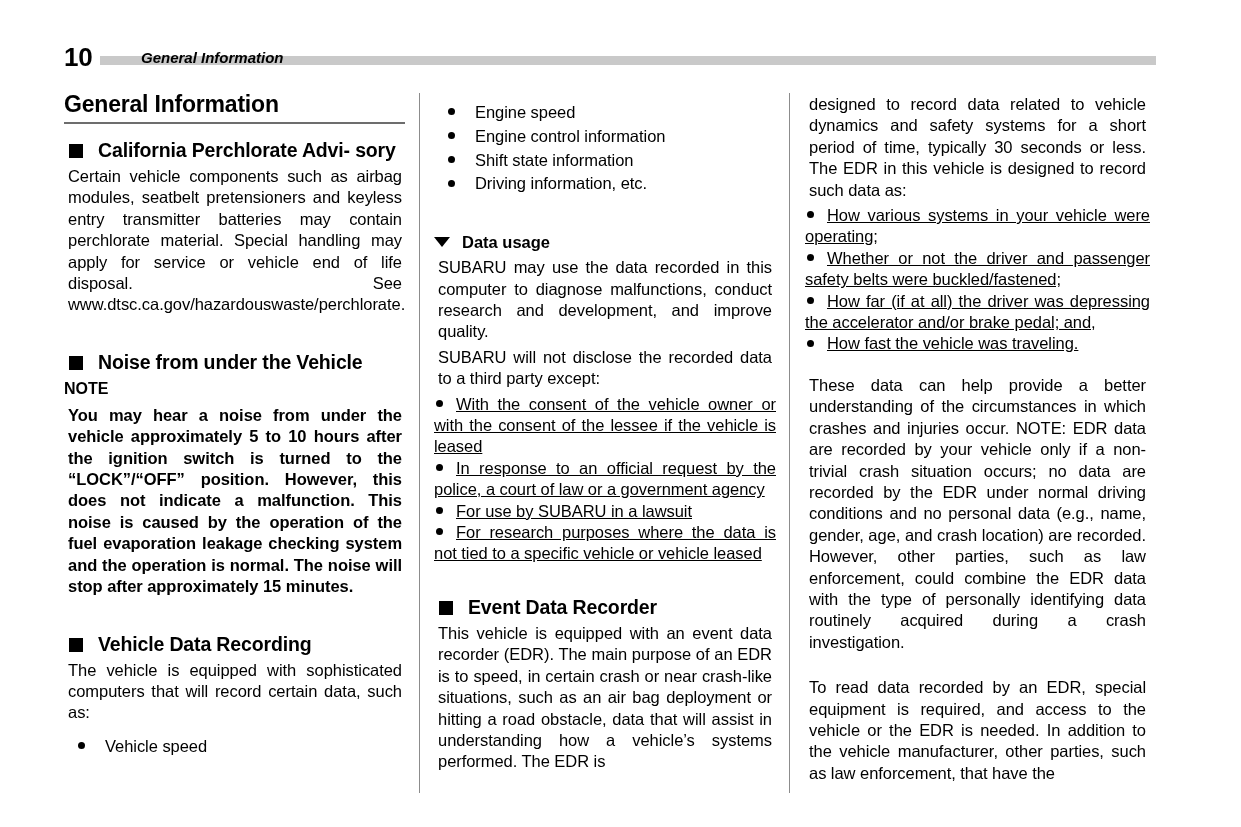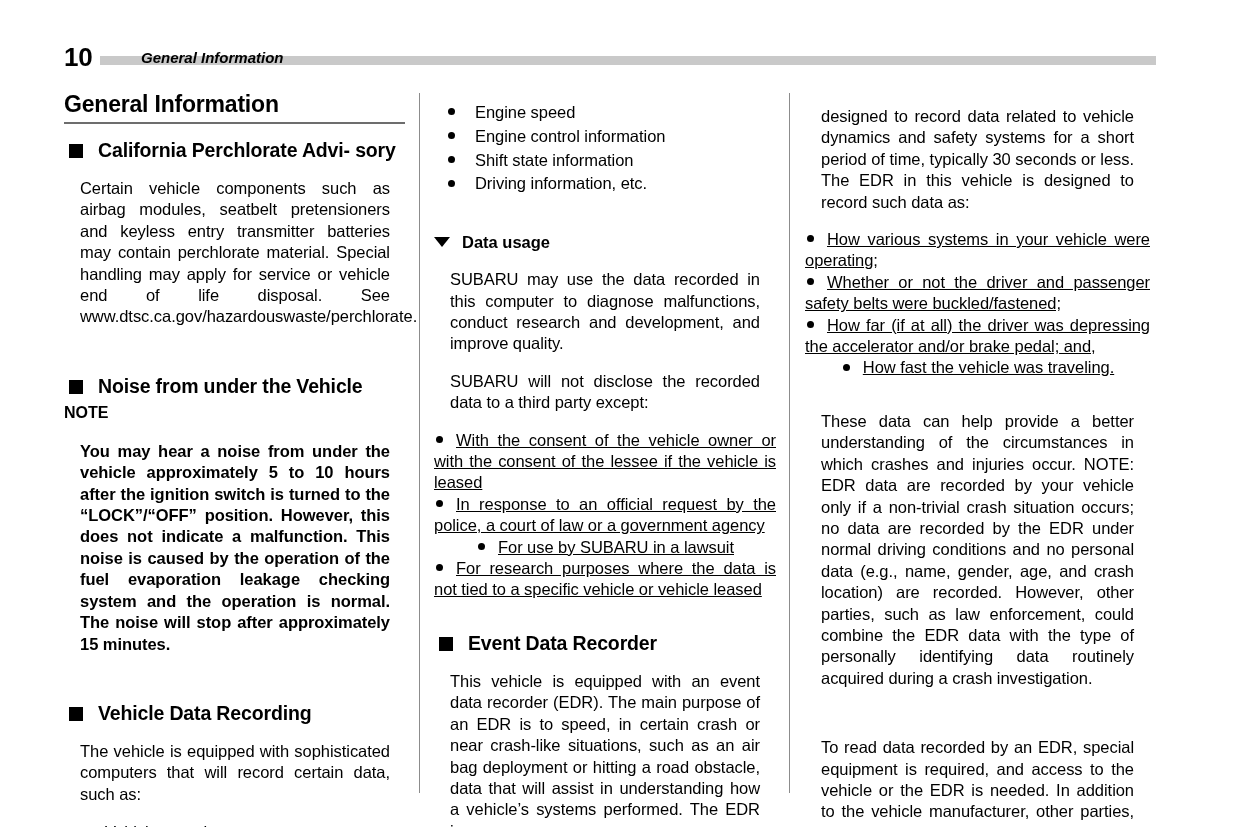--- a/index.html
+++ b/index.html
@@ -148,21 +148,21 @@
     font-size: 16px;
     font-weight: bold;
     line-height: 24px;
     margin: 0 0 1px 0;
   }
 
   
   p.body {
     font-size: 16.5px;
     line-height: 21.4px;
-    margin: 16px;
+    margin: 4px;
     padding: 0;
     text-align: justify;
     letter-spacing: -0.05px;
   }
   p.body.bold { font-weight: bold; }
   .gap-md { height: 16px; }
   .gap-lg { height: 24px; }
   .gap-xl { height: 30px; }
 
   
@@ -207,21 +207,21 @@
     width: 7px;
     height: 7px;
     border-radius: 50%;
     background: #000;
     vertical-align: middle;
     position: relative;
     top: -2px;
     margin-right: 13px;
     margin-left: 2px;
   }
-  p.bullet-para.short { text-align: center; }
+  p.bullet-para.short { text-align: left; }
 </style>
 </head>
 <body>
 
 <div class="page">
 
   <div class="page-header">
     <div class="header-rule"></div>
     <div class="page-number">10</div>
     <div class="header-title">General Information</div>

